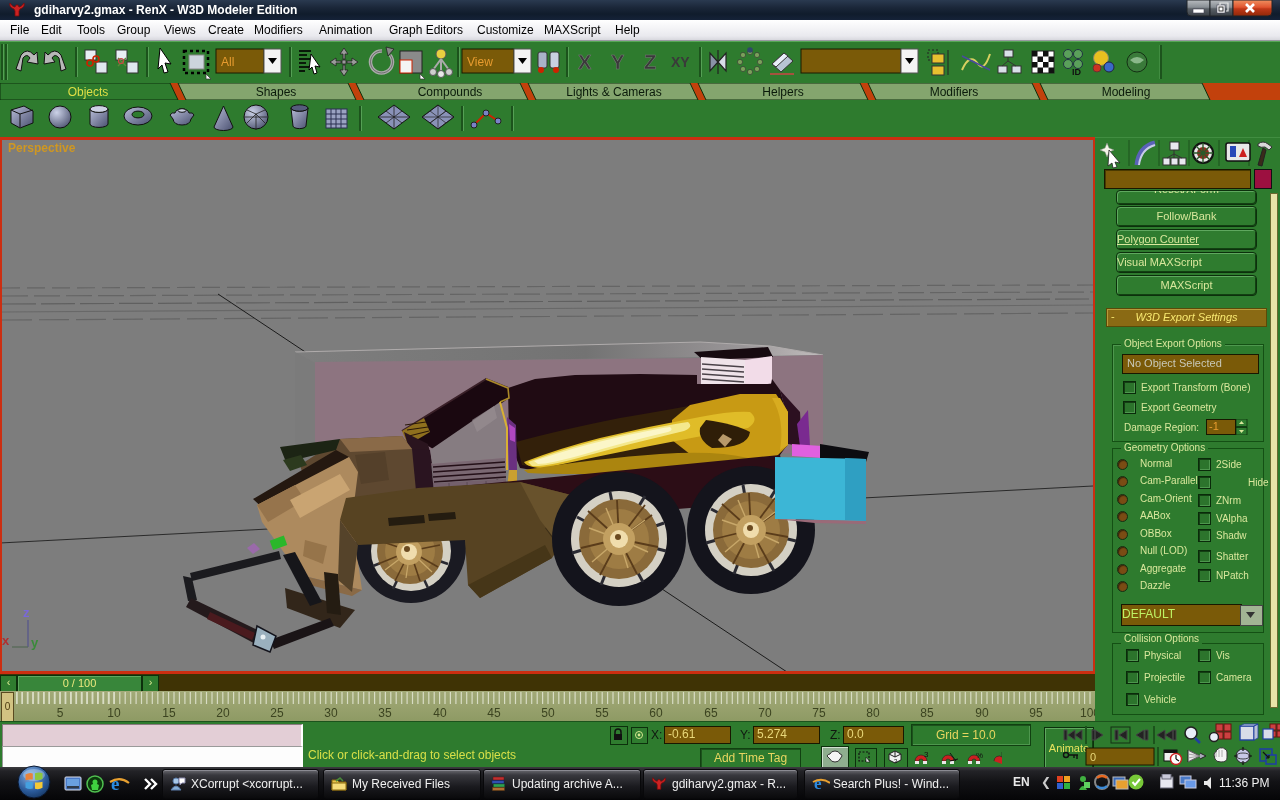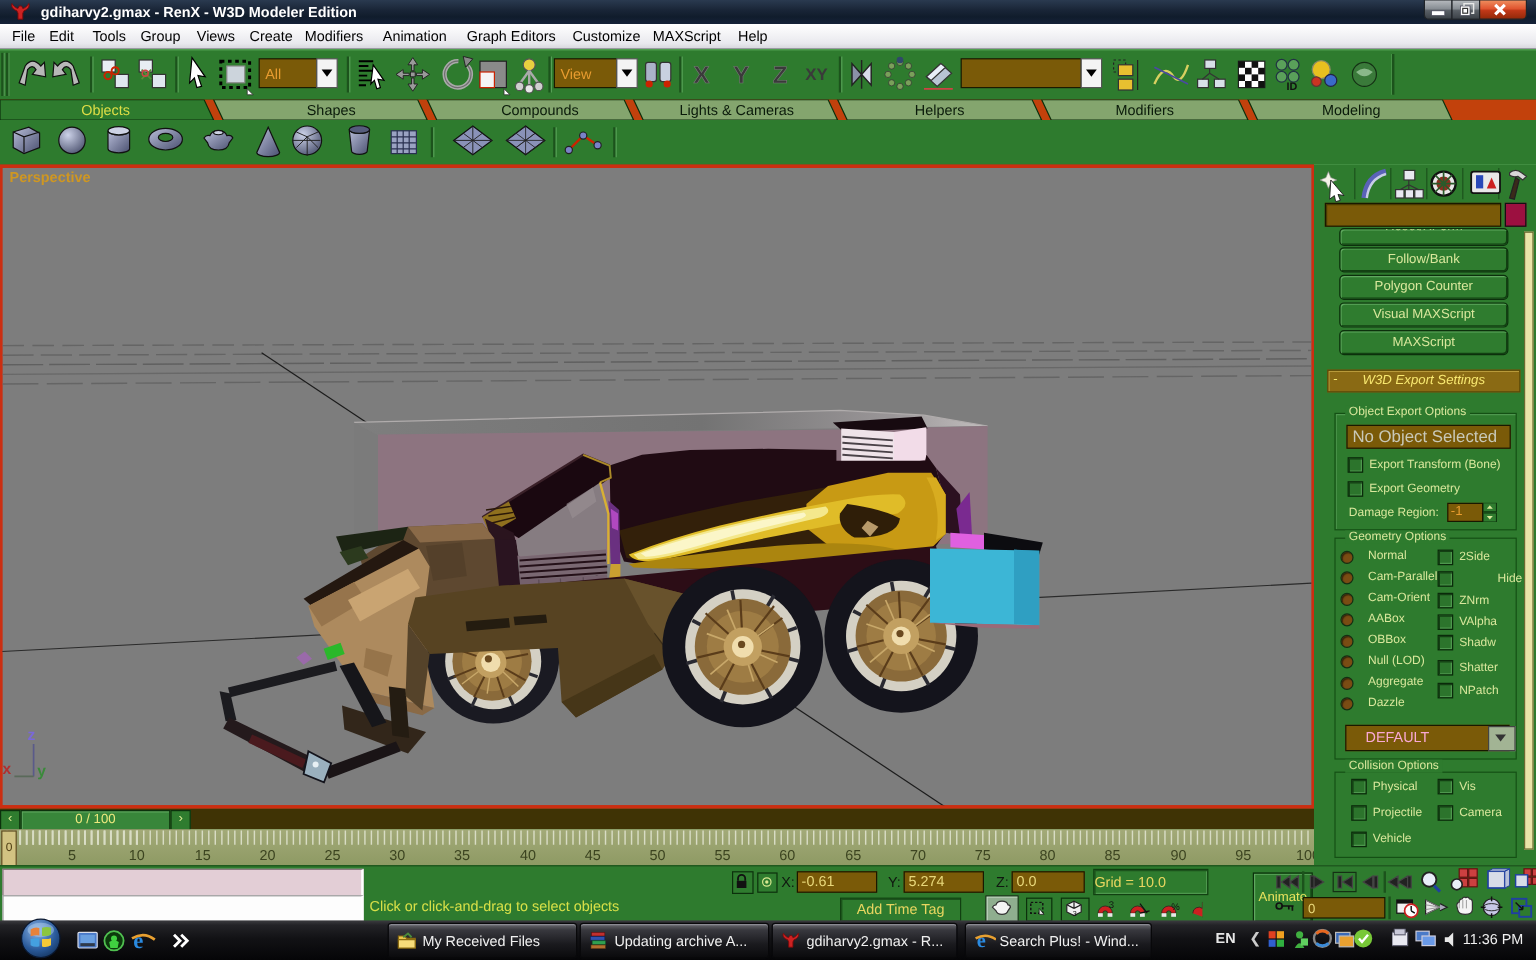--- a/index.html
+++ b/index.html
@@ -588,32 +588,32 @@
     </g>
   </svg>
 
   <div class="abs" style="left:9px;top:32px;width:145px;height:18px;background:#7a5a08;border:1px solid #181800;box-shadow:inset 1px 1px 0 #4a3a00;"></div>
   <div class="abs" style="left:159px;top:32px;width:16px;height:18px;background:#9c1040;border:1px solid #111;"></div>
 
   <div class="gbtn abs" style="left:21px;top:53px;width:139px;height:13px;overflow:hidden;">
     <div style="margin-top:-8px;text-align:center;font-size:11px;color:#d9e79c;">Reset/XForm</div>
   </div>
   <div class="gbtn abs" style="left:21px;top:69px;width:139px;height:19px;text-align:center;font-size:11px;color:#d9e79c;line-height:19px;">Follow/Bank</div>
-  <div class="gbtn abs" style="left:21px;top:92px;width:139px;height:19px;text-align:center;font-size:11px;color:#d9e79c;line-height:19px;">Polygon Counter</div>
-  <div class="gbtn abs" style="left:21px;top:115px;width:139px;height:19px;text-align:center;font-size:11px;color:#d9e79c;line-height:19px;">Visual MAXScript</div>
+  <div class="gbtn abs" style="left:21px;top:92px;width:139px;height:19px;text-align:left;font-size:11px;color:#d9e79c;line-height:19px;text-decoration:underline;">Polygon Counter</div>
+  <div class="gbtn abs" style="left:21px;top:115px;width:139px;height:19px;font-size:11px;color:#d9e79c;line-height:19px;">Visual MAXScript</div>
   <div class="gbtn abs" style="left:21px;top:138px;width:139px;height:19px;text-align:center;font-size:11px;color:#d9e79c;line-height:19px;">MAXScript</div>
 
   <div class="abs" style="left:175px;top:56px;width:6px;height:513px;background:#e9e4a8;border:1px solid #6a6a30;"></div>
 
   <div class="abs" style="left:11px;top:171px;width:159px;height:17px;background:#8a6a14;border:1px solid #5a4a08;box-shadow:inset 1px 1px 0 #b89a3a;color:#f8e870;font-size:11px;text-align:center;line-height:16px;font-style:italic;">W3D Export Settings</div>
   <div class="abs" style="left:16px;top:171px;color:#f8e870;font-size:11px;line-height:16px;">-</div>
 
   <div class="abs" style="left:17px;top:207px;width:150px;height:96px;border:1px solid #145014;box-shadow:1px 1px 0 #4e974e inset;"></div>
   <div class="panlbl" style="left:26px;top:201px;background:#2e7b2e;padding:0 3px;">Object Export Options</div>
-  <div class="abs" style="left:27px;top:217px;width:131px;height:18px;background:#7a5a08;border:1px solid #181800;color:#c8c8b8;font-size:14px;line-height:17px;padding-left:4px;">No Object Selected</div>
+  <div class="abs" style="left:27px;top:217px;width:131px;height:18px;background:#7a5a08;border:1px solid #181800;color:#c8c8b8;font-size:11px;line-height:17px;padding-left:4px;">No Object Selected</div>
   <div class="chk" style="left:28px;top:244px;"></div>
   <div class="panlbl" style="left:46px;top:245px;">Export Transform (Bone)</div>
   <div class="chk" style="left:28px;top:264px;"></div>
   <div class="panlbl" style="left:46px;top:265px;">Export Geometry</div>
   <div class="panlbl" style="left:29px;top:285px;">Damage Region:</div>
   <div class="abs" style="left:111px;top:282px;width:26px;height:14px;background:#7a5a08;border:1px solid #181800;color:#e89c30;font-size:11px;line-height:13px;padding-left:2px;">-1</div>
   <svg class="abs" style="left:141px;top:282px" width="12" height="16" viewBox="0 0 12 16">
         <rect x="0" y="0" width="11" height="7.5" fill="#2f7c2f" stroke="#0c300c" stroke-width="0.8"></rect>
         <rect x="0" y="8.5" width="11" height="7.5" fill="#2f7c2f" stroke="#0c300c" stroke-width="0.8"></rect>
         <path d="M3 5 l2.5 -3 l2.5 3 Z" fill="#d9e79c"></path>
@@ -646,21 +646,21 @@
       <div class="panlbl" style="left:121px;top:358px;">ZNrm</div>
   <div class="chk" style="left:103px;top:375px;"></div>
       <div class="panlbl" style="left:121px;top:376px;">VAlpha</div>
   <div class="chk" style="left:103px;top:392px;"></div>
       <div class="panlbl" style="left:121px;top:393px;">Shadw</div>
   <div class="chk" style="left:103px;top:413px;"></div>
       <div class="panlbl" style="left:121px;top:414px;">Shatter</div>
   <div class="chk" style="left:103px;top:432px;"></div>
       <div class="panlbl" style="left:121px;top:433px;">NPatch</div>
 
-  <div class="abs" style="left:26px;top:467px;width:119px;height:20px;background:#7a5a08;border:1px solid #181800;color:#f9a8d4;font-size:12px;line-height:19px;padding-left:16px;">DEFAULT</div>
+  <div class="abs" style="left:26px;top:467px;width:119px;height:20px;background:#7a5a08;border:1px solid #181800;color:#bef264;font-size:12px;line-height:19px;padding-left:0;">DEFAULT</div>
   <div class="abs" style="left:145px;top:468px;width:21px;height:19px;background:#a2b494;border:1px solid #444;"></div>
   <svg class="abs" style="left:149px;top:474px" width="13" height="8" viewBox="0 0 13 8">
         <path d="M2 1 l9 0 l-4.5 6 Z" fill="#333"></path>
       </svg>
 
   <div class="abs" style="left:17px;top:506px;width:150px;height:70px;border:1px solid #145014;"></div>
   <div class="panlbl" style="left:26px;top:496px;background:#2e7b2e;padding:0 3px;">Collision Options</div>
   <div class="chk" style="left:31px;top:512px;"></div>
       <div class="panlbl" style="left:49px;top:513px;">Physical</div>
   <div class="chk" style="left:103px;top:512px;"></div>
@@ -949,21 +949,21 @@
         <circle cx="5" cy="5" r="3.5" fill="none" stroke="#d8e890"></circle>
         <circle cx="5" cy="5" r="1.4" fill="#d8e890"></circle>
       </svg>
 
   <div class="abs" style="left:651px;top:6px;color:#101810;font-size:12px;">X:</div>
   <div class="abs" style="left:664px;top:4px;width:62px;height:16px;background:#7a5a08;border:1px solid #181800;color:#e8d87a;font-size:12px;line-height:15px;padding-left:3px;">-0.61</div>
   <div class="abs" style="left:740px;top:6px;color:#101810;font-size:12px;">Y:</div>
   <div class="abs" style="left:753px;top:4px;width:62px;height:16px;background:#7a5a08;border:1px solid #181800;color:#e8d87a;font-size:12px;line-height:15px;padding-left:3px;">5.274</div>
   <div class="abs" style="left:830px;top:6px;color:#101810;font-size:12px;">Z:</div>
   <div class="abs" style="left:843px;top:4px;width:56px;height:16px;background:#7a5a08;border:1px solid #181800;color:#e8d87a;font-size:12px;line-height:15px;padding-left:3px;">0.0</div>
-  <div class="abs" style="left:911px;top:2px;width:94px;height:20px;border:1px solid #114011;box-shadow:inset 1px 1px 0 #1c521c, inset -1px -1px 0 #4e974e;color:#e8d660;font-size:12px;line-height:20px;padding-left:0;">Grid = 10.0</div>
+  <div class="abs" style="left:911px;top:2px;width:94px;height:20px;border:1px solid #114011;box-shadow:inset 1px 1px 0 #1c521c, inset -1px -1px 0 #4e974e;color:#e8d660;font-size:12px;line-height:20px;padding-left:24px;">Grid = 10.0</div>
 
   <div class="abs" style="left:700px;top:26px;width:99px;height:18px;border:1px solid #114011;box-shadow:inset 1px 1px 0 #1c521c;color:#e8d660;font-size:12px;line-height:18px;text-align:center;">Add Time Tag</div>
 
   <div class="abs" style="left:821px;top:24px;width:26px;height:21px;background:#8fae8f;border:1px solid #0c300c;box-shadow:inset 1px 1px 0 #d0e0d0;"></div>
   <svg class="abs" style="left:825px;top:28px" width="18" height="13" viewBox="0 0 18 13">
         <path d="M2 6 q1 -2 3 -2 q1 -3 5 -3 q4 0 5 3 q2 0 2 2 l-2 3 q-1 3 -5 3 q-4 0 -5 -3 Z" fill="#f4f4f4" stroke="#333"></path>
       </svg>
   <div class="abs" style="left:855px;top:26px;width:20px;height:18px;background:#2f7c2f;border:1px solid #0c300c;"></div>
   <svg class="abs" style="left:858px;top:29px" width="14" height="13" viewBox="0 0 14 13">
         <rect x="1" y="1" width="10" height="9" fill="none" stroke="#111" stroke-dasharray="2 1.5" stroke-width="1.2"></rect>
@@ -1090,20 +1090,28 @@
     <circle cx="32" cy="11" r="8" fill="#0c3a0c" stroke="#50c050" stroke-width="1.5"></circle>
     <circle cx="32" cy="9" r="2.5" fill="#40d040"></circle>
     <path d="M28 12 q4 -3 8 0 l-1 5 h-6 Z" fill="#40d040"></path>
     <g transform="translate(46,0)">
       <text x="2" y="17" font-size="19" font-weight="bold" fill="#2a8ae0" font-family="Liberation Serif">e</text>
       <path d="M1 9 q10 -6 19 1" fill="none" stroke="#e8a030" stroke-width="2.2"></path>
     </g>
     <path d="M82 6 l5 5 l-5 5 M88 6 l5 5 l-5 5" stroke="#fff" stroke-width="2.4" fill="none"></path>
   </svg>
 
+  <div class="abs" style="left:162px;top:2px;width:155px;height:28px;background:linear-gradient(180deg,#6a6a70 0%,#38383e 18%,#1a1a1e 60%,#0a0a0c 100%);border:1px solid #08080a;border-radius:3px;box-shadow:inset 0 1px 0 #8a8a92;">
+    <svg class="abs" style="left:7px;top:6px" width="16" height="16" viewBox="0 0 16 16">
+          <circle cx="6" cy="5" r="3" fill="#a8c8e8" stroke="#5a7aa8"></circle>
+          <path d="M1 14 q5 -8 10 0 Z" fill="#88b0d8" stroke="#5a7aa8"></path>
+          <path d="M9 2 l6 0 l0 5 l-3 0 l-2 2 l0 -2 l-1 0 Z" fill="#fff" stroke="#88a"></path>
+        </svg>
+    <div class="abs" style="left:28px;top:7px;font-size:12px;color:#f0f0f0;white-space:nowrap;">XCorrupt &lt;xcorrupt...</div>
+  </div>
   <div class="abs" style="left:483px;top:2px;width:156px;height:28px;background:linear-gradient(180deg,#6a6a70 0%,#38383e 18%,#1a1a1e 60%,#0a0a0c 100%);border:1px solid #08080a;border-radius:3px;box-shadow:inset 0 1px 0 #8a8a92;">
     <svg class="abs" style="left:7px;top:6px" width="16" height="16" viewBox="0 0 16 16">
       <rect x="2" y="1" width="11" height="3" fill="#c03030" stroke="#601010" stroke-width="0.5"></rect>
       <rect x="1" y="4.5" width="12" height="3" fill="#3050b0" stroke="#102060" stroke-width="0.5"></rect>
       <rect x="2.5" y="8" width="11" height="3" fill="#30a050" stroke="#106030" stroke-width="0.5"></rect>
       <rect x="1.5" y="11.5" width="12" height="3" fill="#b07030" stroke="#603810" stroke-width="0.5"></rect>
     </svg>
     <div class="abs" style="left:28px;top:7px;font-size:12px;color:#f0f0f0;white-space:nowrap;">Updating archive A...</div>
   </div>
   <div class="abs" style="left:323px;top:2px;width:156px;height:28px;background:linear-gradient(180deg,#6a6a70 0%,#38383e 18%,#1a1a1e 60%,#0a0a0c 100%);border:1px solid #08080a;border-radius:3px;box-shadow:inset 0 1px 0 #8a8a92;">

